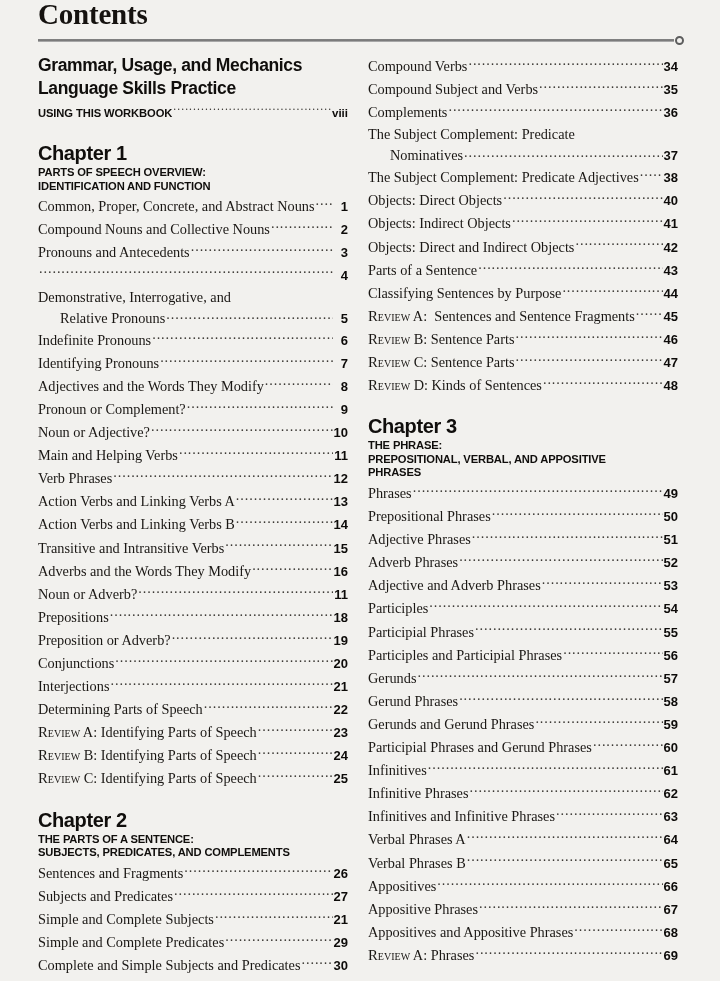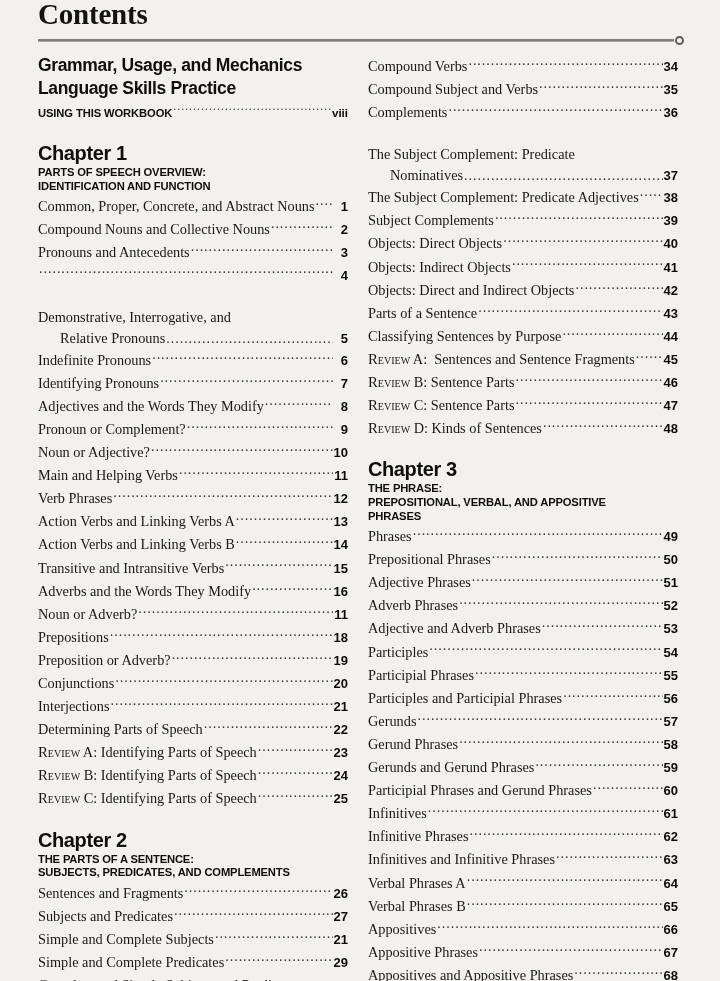--- a/index.html
+++ b/index.html
@@ -153,25 +153,24 @@
   }
 
   
   .entry-two-line { display: block; }
   .entry-two-line .line1 {
     font-family: "Liberation Serif", serif;
     font-size: 14.3px;
     line-height: 21px;
     color: #1a1714;
     white-space: nowrap;
-    margin-top: 20px;
   }
   .entry-two-line .line2 {
     display: flex;
-    align-items: flex-end;
+    align-items: center;
     padding-left: 22px;
     font-size: 14.3px;
     line-height: 21px;
   }
 
   
   .entry.workbook .entry-label {
     font-family: "Liberation Sans", sans-serif;
     font-weight: bold;
     font-size: 11.2px;
@@ -400,25 +399,20 @@
               <span class="entry-leader"></span>
               <span class="entry-page">37</span>
             </div>
           </div>
           <div class="entry">
             <span class="entry-label">The Subject Complement: Predicate Adjectives</span>
             <span class="entry-leader"></span>
             <span class="entry-page">38</span>
           </div>
           <div class="entry">
-            <span class="entry-label">Subject Complements</span>
-            <span class="entry-leader"></span>
-            <span class="entry-page">39</span>
-          </div>
-          <div class="entry">
             <span class="entry-label">Objects: Direct Objects</span>
             <span class="entry-leader"></span>
             <span class="entry-page">40</span>
           </div>
           <div class="entry">
             <span class="entry-label">Objects: Indirect Objects</span>
             <span class="entry-leader"></span>
             <span class="entry-page">41</span>
           </div>
           <div class="entry">

